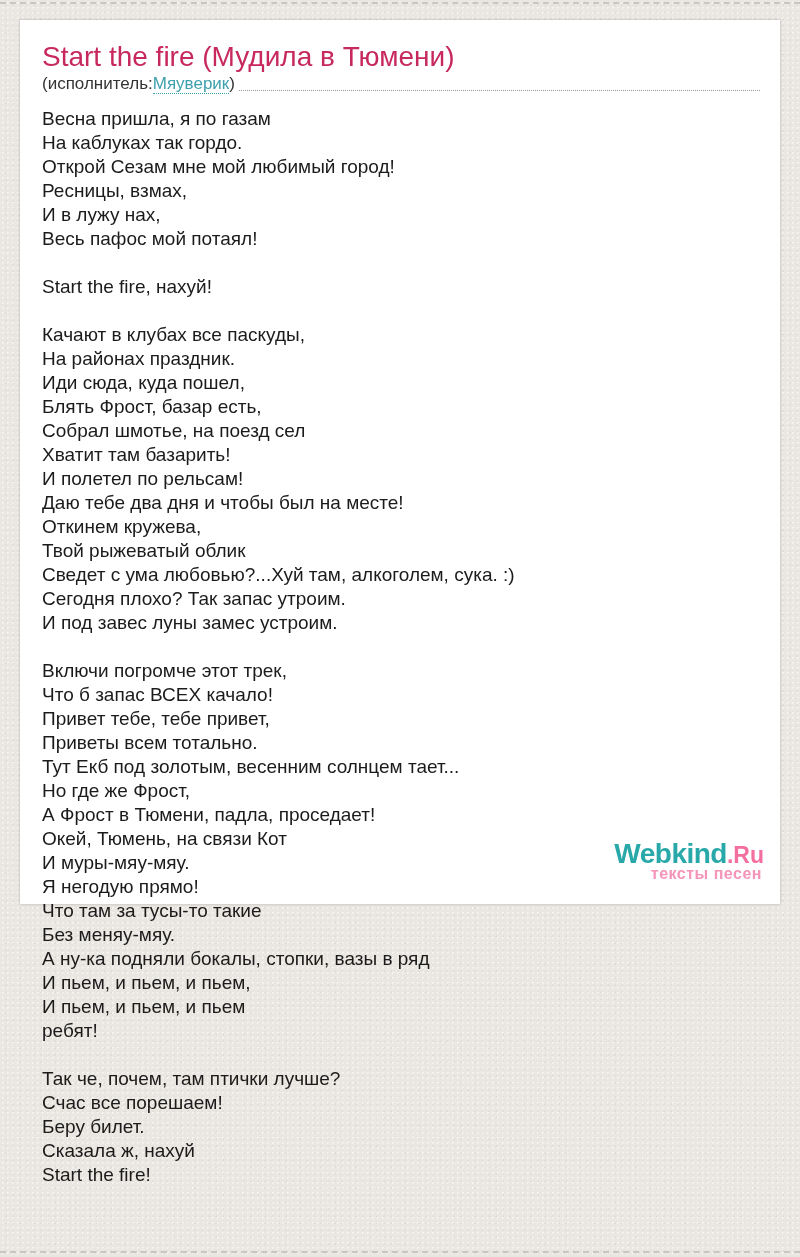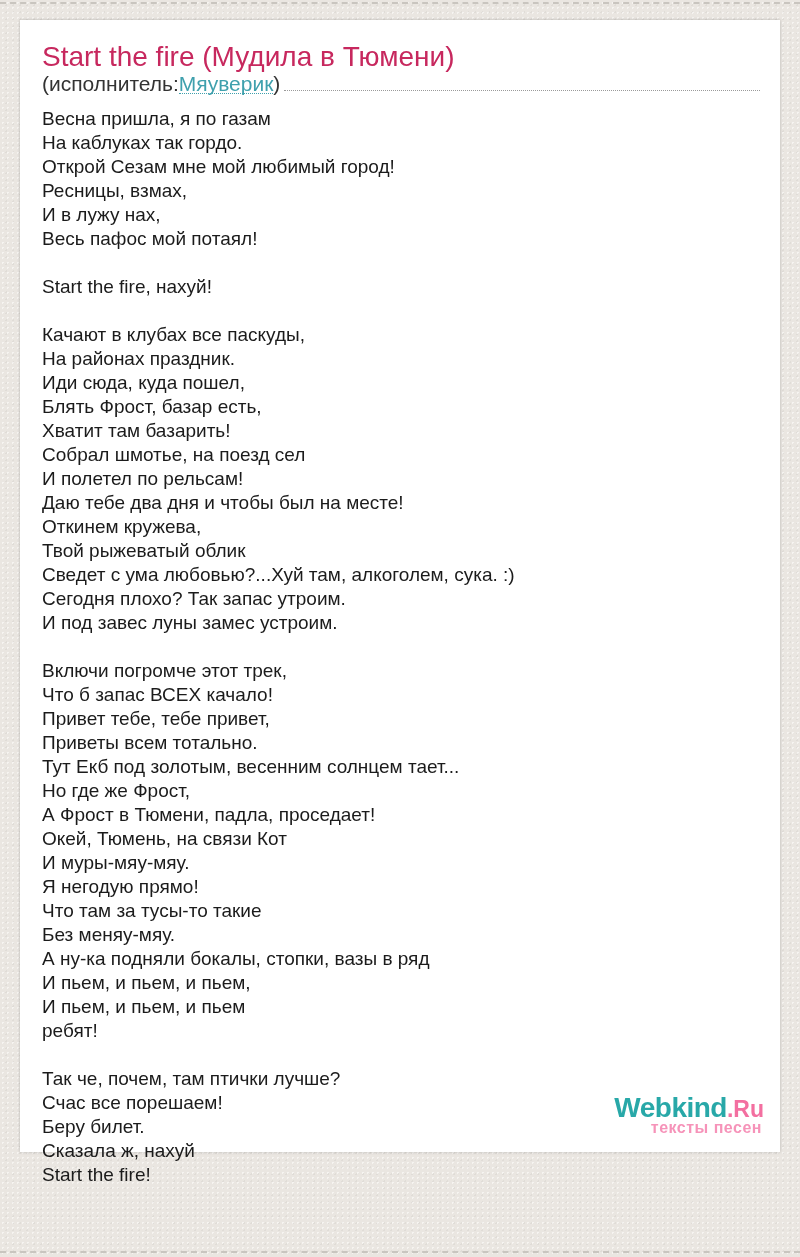--- a/index.html
+++ b/index.html
@@ -28,36 +28,36 @@
   }
   .edge-dash{
     position:absolute;left:0;right:0;height:0;
     border-top:2px dashed var(--c-dash);
   }
   .edge-dash.top{top:2px;}
   .edge-dash.bottom{top:1251px;}
   .card{
     position:absolute;
     left:20px;top:20px;
-    width:760px;height:1132px;
+    width:760px;height:884px;
     background:#ffffff;
     box-shadow:0 0 3px rgba(0,0,0,.22);
     padding:21px 20px 0 22px;
   }
   .song-title{
     margin:0;
     font-size:28px;
     line-height:32px;
     font-weight:400;
     color:var(--c-title);
   }
   .artist-row{
     display:flex;
     align-items:baseline;
-    font-size:21px;
+    font-size:17px;
     line-height:19px;
     color:#333333;
     margin-top:1px;
   }
   .artist-link{
     color:var(--c-artist);
     border-bottom:1px dotted var(--c-artist);
     cursor:pointer;
     text-decoration:none;
   }
@@ -72,21 +72,21 @@
     margin-top:13px;
     font-family:Liberation Sans, sans-serif;
     font-size:19px;
     line-height:24px;
     color:var(--c-text);
   }
   .stanza{margin:0 0 24px 0;}
   .stanza:last-child{margin-bottom:0;}
   .logo{
     position:absolute;
-    right:16px;bottom:16px;
+    right:16px;bottom:22px;
     text-align:right;
     font-weight:bold;
     line-height:1;
     cursor:pointer;
     margin-top:45px;
   }
   .logo-main{
     font-size:28px;
     letter-spacing:-0.5px;
     color:var(--c-logo-teal);
@@ -129,22 +129,22 @@
         <div>Весь пафос мой потаял!</div>
       </div>
       <div class="stanza">
         <div>Start the fire, нахуй!</div>
       </div>
       <div class="stanza">
         <div>Качают в клубах все паскуды,</div>
         <div>На районах праздник.</div>
         <div>Иди сюда, куда пошел,</div>
         <div>Блять Фрост, базар есть,</div>
+        <div>Собрал шмотье, на поезд сел</div>
         <div>Хватит там базарить!</div>
-        <div>Собрал шмотье, на поезд сел</div>
         <div>И полетел по рельсам!</div>
         <div>Даю тебе два дня и чтобы был на месте!</div>
         <div>Откинем кружева,</div>
         <div>Твой рыжеватый облик</div>
         <div>Сведет с ума любовью?...Хуй там, алкоголем, сука. :)</div>
         <div>Сегодня плохо? Так запас утроим.</div>
         <div>И под завес луны замес устроим.</div>
       </div>
       <div class="stanza">
         <div>Включи погромче этот трек,</div>

